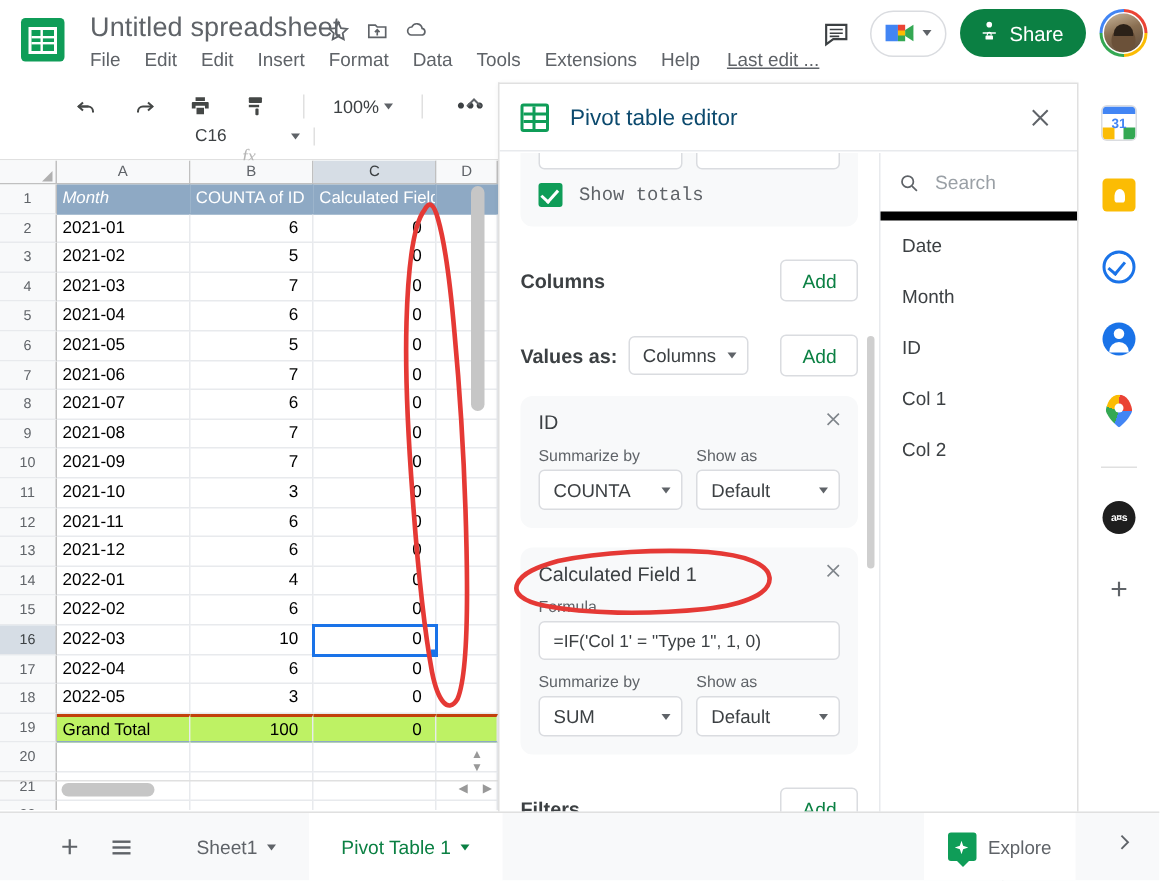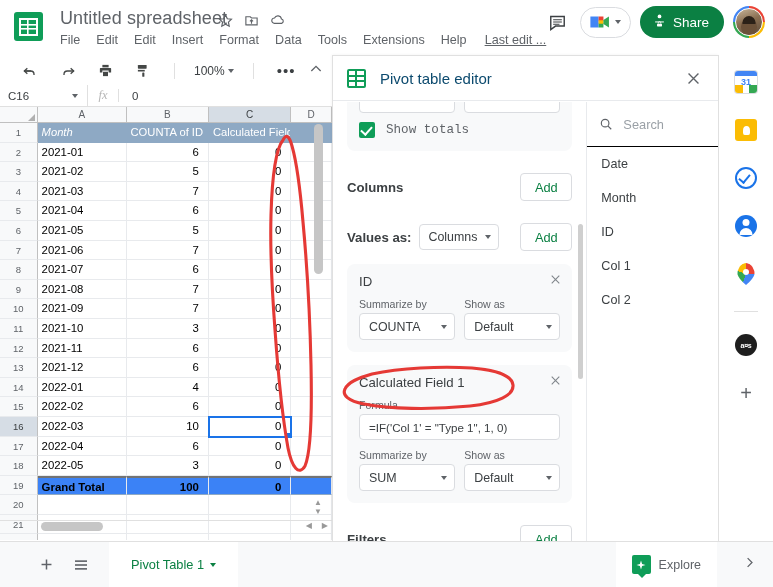--- a/index.html
+++ b/index.html
@@ -67,33 +67,33 @@
     transform:translate(-50%,-28%); border-radius:50% 50% 45% 45%;
     background:#6b5139;
   }
   .avatar-inner::after {
     content:""; position:absolute; left:50%; top:26%; width:13px; height:8px;
     transform:translateX(-50%); border-radius:7px 7px 0 0; background:#2b2118;
   }
 
   
   .toolbar { position:absolute; left:0; top:53px; width:332px; height:32px; background:#fff; }
-  .tbwrap { position:absolute; left:16px; top:6px; display:flex; align-items:center; gap:11px;text-align:right; }
+  .tbwrap { position:absolute; left:44px; top:6px; display:flex; align-items:center; gap:11px;text-align:right; }
   .tbi {
     width:27px; height:23px; display:flex; align-items:center; justify-content:center;
     color:#444746; cursor:pointer; font-size:14px;
   }
   .tb-sep { width:1px; height:16px; background:#e0e0e0; margin:0 6px; }
   .zoom-box { display:flex; align-items:center; gap:3px; font-size:12px; color:#3c4043; cursor:pointer; padding:0 2px; }
   .caret-d { width:0;height:0;border-left:3.5px solid transparent;border-right:3.5px solid transparent;border-top:4px solid #5f6368; }
   .tb-more { font-size:15px; color:#3c4043; letter-spacing:1px; cursor:pointer; padding:0 6px; }
   .tb-collapse { position:absolute; right:8px; top:8px; color:#5f6368; cursor:pointer; }
 
   
-  .fbar { position:absolute; left:0; top:85px; width:332px; height:22px; background:#fff; border-bottom:1px solid #e0e0e0; display:flex; align-items:center; }
+  .fbar { position:absolute; left:0; top:85px; width:332px; height:22px; background:#fff; border-bottom:1px solid #e0e0e0; display:flex; align-items:center;flex-direction:column; }
   .namebox { width:88px; height:100%; display:flex; align-items:center; padding-left:8px; position:relative; border-right:1px solid #e0e0e0; }
   .namebox span { font-size:11.5px; color:#3c4043; }
   .namebox .caret-d { position:absolute; right:9px; }
   .fx { width:30px; text-align:center; font-size:12.5px; font-style:italic; color:#b6b6b6; font-family:"Liberation Serif", serif; }
   .fx-div { width:1px; height:13px; background:#e0e0e0; }
   .fval { font-size:11.5px; color:#3c4043; padding-left:13px; }
 
   
   .grid { position:absolute; left:0; top:107px; width:332px; height:433px; background:#fff; overflow:hidden; }
   .ghead { display:flex; height:16px; background:#f8f9fa; border-bottom:1px solid #c0c0c0; }
@@ -115,21 +115,21 @@
   .cell {
     font-size:11.4px; color:#000; line-height:19.6px; padding:0 4px;
     border-right:1px solid #e8eaed; border-bottom:1px solid #e8eaed;
     overflow:hidden; white-space:nowrap; position:relative;
   }
   .cell.num { text-align:right; padding-right:9px; }
   .cell.blank { border-right:1px solid #e8eaed; }
   .hdrrow .cell { background:#8ea9c4; color:#fff; border-right:1px solid #8ea9c4; border-bottom:1px solid #8ea9c4; font-size:11.2px; }
   .hdrrow .cell.a { font-style:italic; }
   .hdrrow .cell.num { text-align:right; padding-left:4px; }
-  .totalrow .cell { background:#3b82f6; font-weight:bold; border-top:2px solid #737373; border-bottom:1px solid #8ea9c4; }
+  .totalrow .cell { background:#bef264; font-weight:normal; border-top:2px solid #c2410c; border-bottom:1px solid #8ea9c4; }
   .cell.active { outline:2px solid #1a73e8; outline-offset:-1px; z-index:5; }
   .cell.active::after {
     content:""; position:absolute; right:-3px; bottom:-3px; width:5px; height:5px;
     background:#1a73e8; border:1px solid #fff;
   }
   .vscroll { position:absolute; right:9px; top:17px; width:9px; height:150px; background:#c6c6c6; border-radius:5px; }
   .vs-arrows { position:absolute; right:7px; bottom:24px; width:14px; color:#999; font-size:8px; text-align:center; line-height:9px; }
   .hscroll-row { position:absolute; left:39px; right:0; bottom:8px; height:11px; }
   .hs-thumb { position:absolute; left:2px; top:1px; width:62px; height:9px; background:#c6c6c6; border-radius:5px; }
   .hs-arrows { position:absolute; right:4px; top:0px; display:flex; gap:10px; color:#999; font-size:8px; }
@@ -212,21 +212,21 @@
   }
   .sel-box .caret-d { margin-left:auto; }
   .formula-box {
     height:26px; border:1px solid #dadce0; border-radius:4px; background:#fff;
     display:flex; align-items:center; padding:0 9px; font-size:11.6px; color:#3c4043;
     margin-bottom:9px; cursor:text;
   }
 
   .pv-scroll { position:absolute; right:3px; top:122px; width:5px; height:155px; background:#cfcfcf; border-radius:3px; }
 
-  .search-row { height:45px; display:flex; align-items:center; gap:10px; padding:0 12px; border-bottom:1px solid #000000; }
+  .search-row { height:45px; display:flex; align-items:center; gap:10px; padding:0 12px; border-bottom:6px solid #000000; }
   .search-ic { color:#5f6368; display:flex; }
   .search-ph { font-size:12.8px; color:#9aa0a6; }
   .field-item { font-size:12.6px; color:#3c4043; padding:10px 14px; cursor:pointer; }
 
   
   .rail { position:absolute; right:0; top:55px; width:55px; height:487px; background:#fff; border-left:1px solid #e0e0e0; display:flex; flex-direction:column; align-items:center; padding-top:14px; }
   .rail-item { width:26px; height:26px; margin-bottom:22px; cursor:pointer; position:relative; display:flex; align-items:center; justify-content:center; }
   .rail-div { width:24px; height:1px; background:#e0e0e0; margin:2px 0 20px; }
 
   .ic-cal { width:22px; height:22px; border-radius:3px; background:#fff; position:relative; overflow:hidden; box-shadow:0 0 0 1px #dadce0; }
@@ -729,20 +729,24 @@
           </svg>
       </span>
       <span class="bb-ic">
         <svg width="16" height="16" viewBox="0 0 24 24" fill="currentColor">
             <rect x="3" y="5" width="18" height="2.4"></rect>
             <rect x="3" y="10.8" width="18" height="2.4"></rect>
             <rect x="3" y="16.6" width="18" height="2.4"></rect>
           </svg>
       </span>
     </div>
+    <div class="sheet-tab">
+      <span>Sheet1</span>
+      <span class="caret-d"></span>
+    </div>
     <div class="sheet-tab active">
       <span>Pivot Table 1</span>
       <span class="caret-d"></span>
     </div>
     <div class="bb-divider"></div>
     <div class="explore-btn">
       <span class="explore-ic">
         <svg width="12" height="12" viewBox="0 0 24 24" fill="#fff">
             <path d="M12 3l2.2 6.8L21 12l-6.8 2.2L12 21l-2.2-6.8L3 12l6.8-2.2z"></path>
           </svg>

